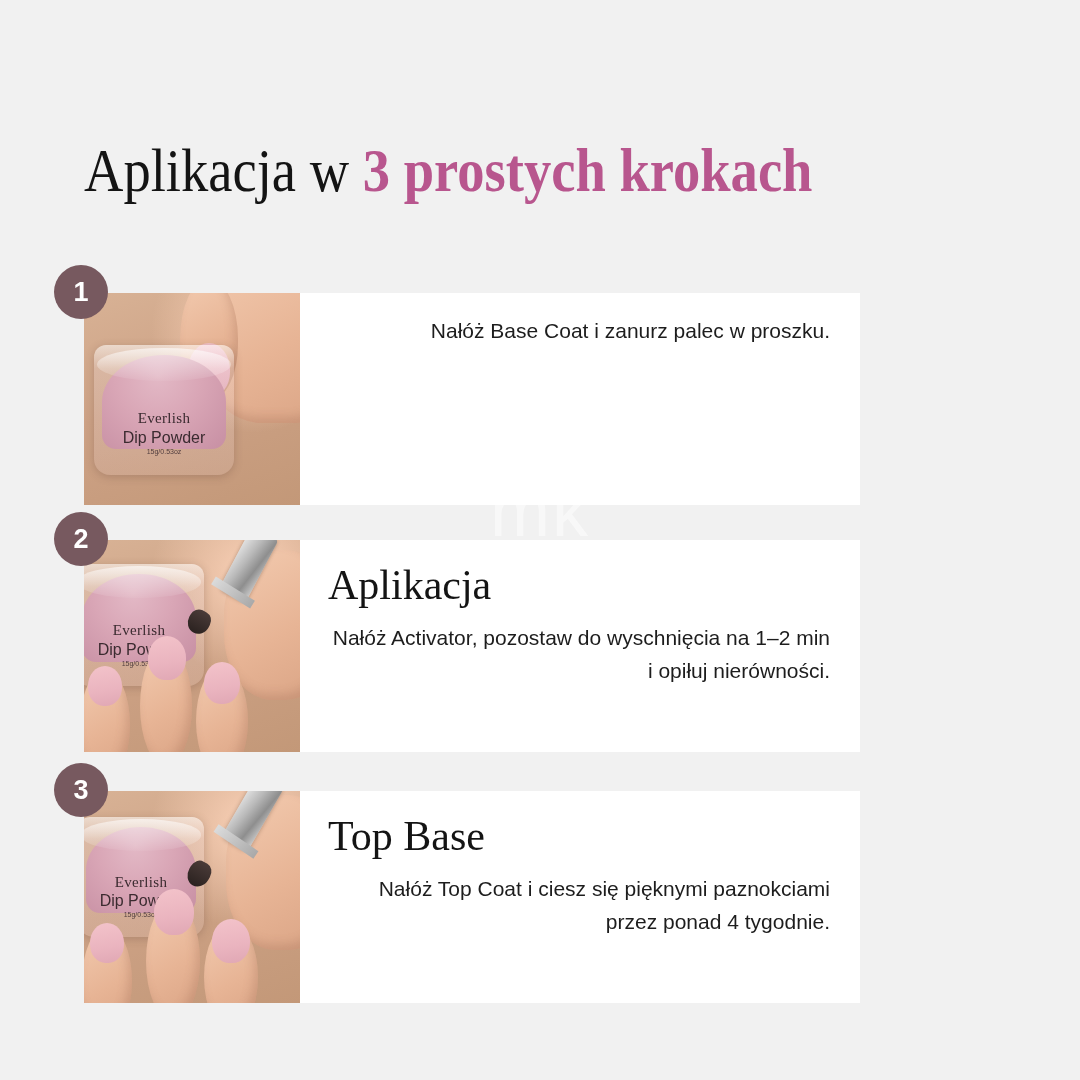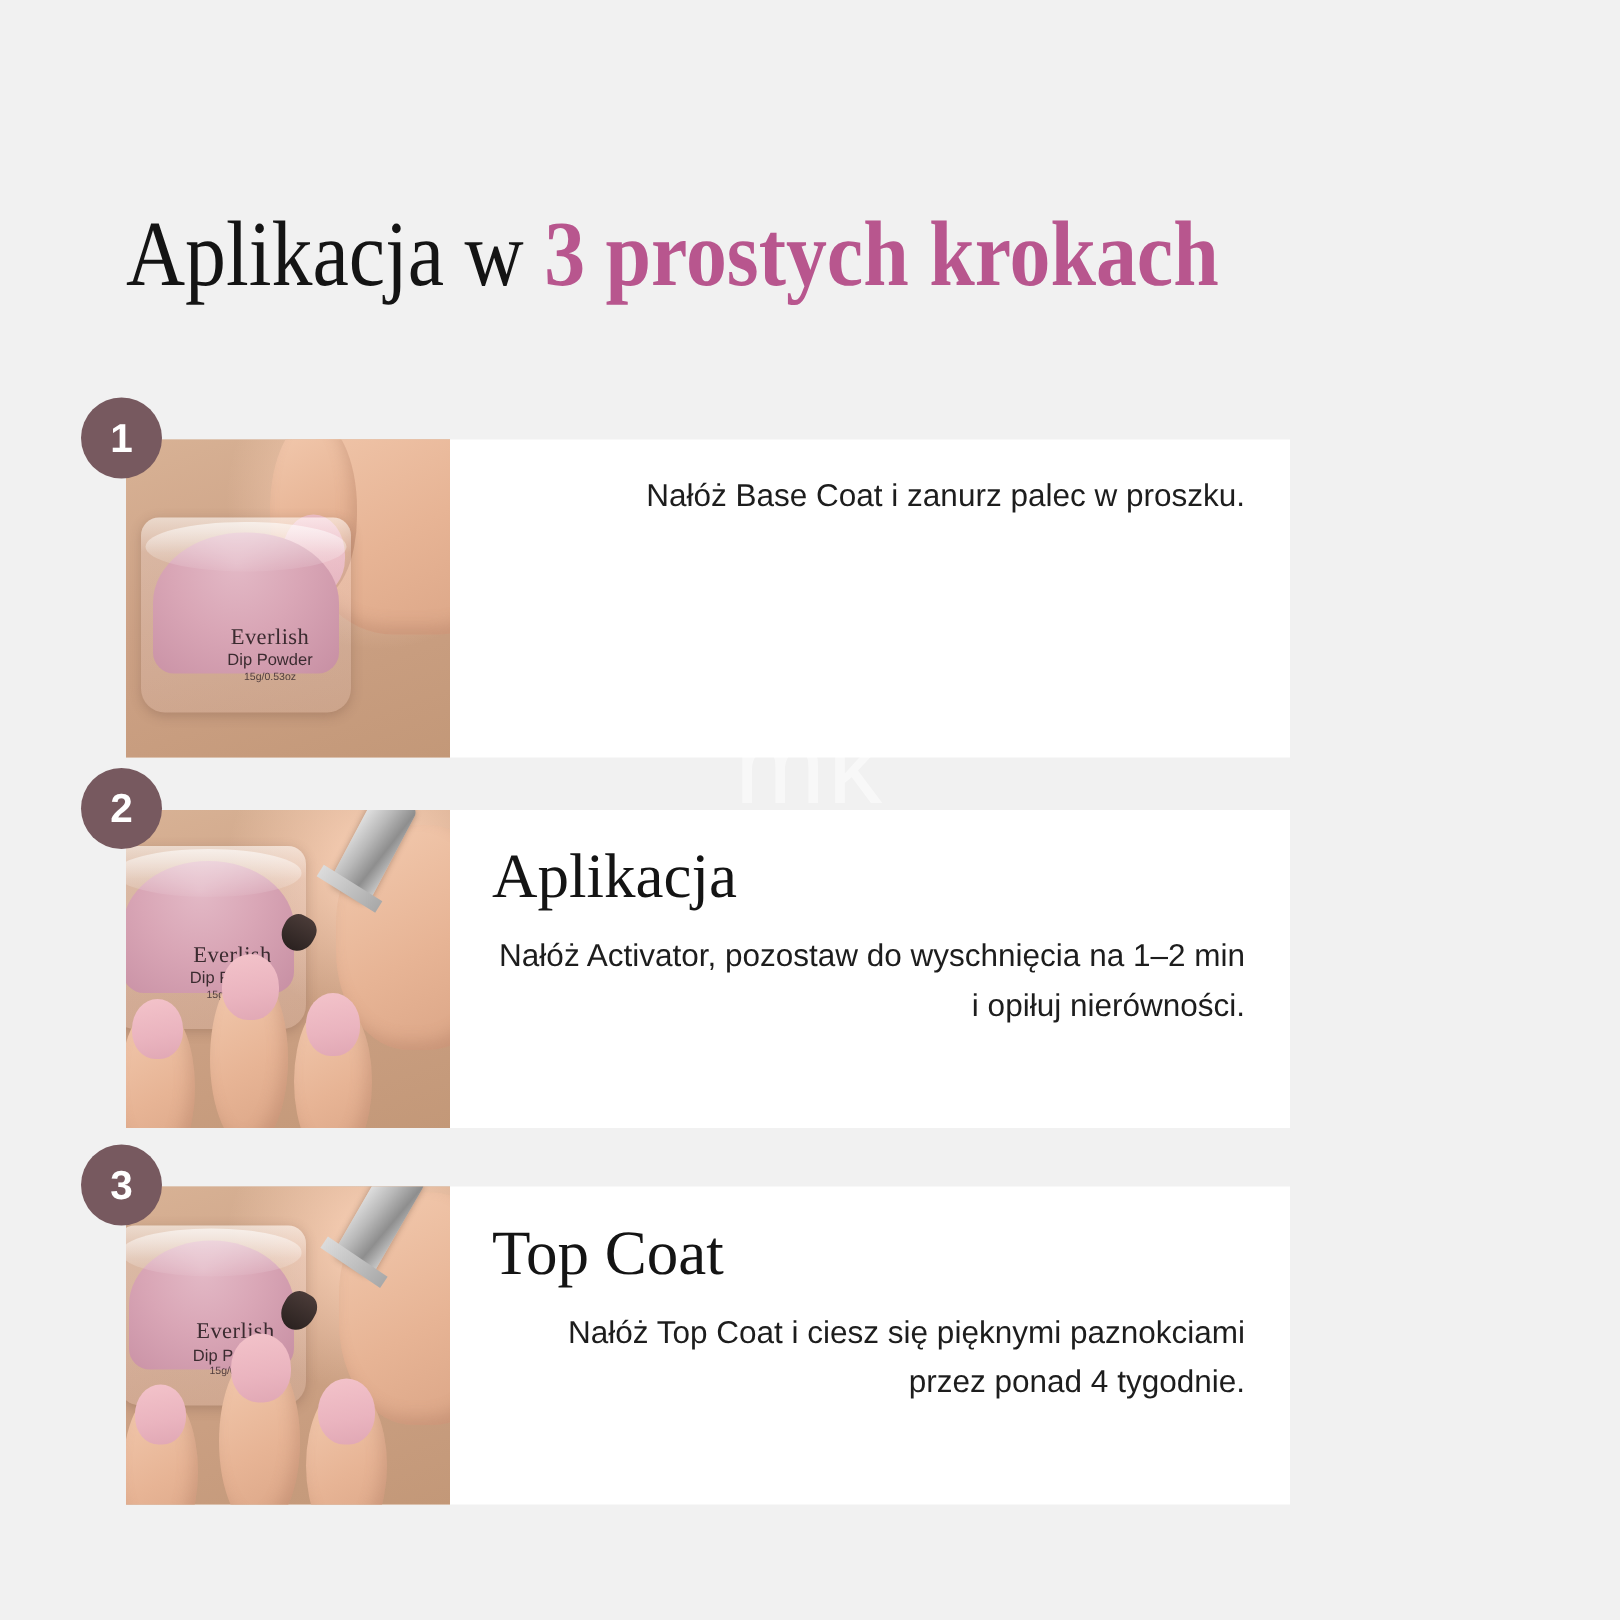--- a/index.html
+++ b/index.html
@@ -126,35 +126,35 @@
     position: absolute;
     left: 2%;
     top: 2%;
     width: 96%;
     height: 26%;
     border-radius: 50%;
     background: linear-gradient(180deg, rgba(255,255,255,0.6), rgba(255,255,255,0.05));
   }
   .jar-label {
     position: absolute;
-    left: 16px;
+    left: 0;
     bottom: 14%;
     width: 100%;
     text-align: center;
     color: #3b2b30;
     line-height: 1.25;
   }
   .jar-brand {
     font-family: "Liberation Serif", serif;
     font-size: 15px;
     letter-spacing: 0.3px;
   }
   .jar-type {
     font-family: "Liberation Sans", sans-serif;
-    font-size: 11px;
+    font-size: 16px;
   }
   .jar-size {
     font-family: "Liberation Sans", sans-serif;
     font-size: 7px;
     opacity: 0.85;
   }
   
   .finger {
     position: absolute;
     border-radius: 50%;
@@ -324,21 +324,21 @@
           <div class="brush-tip" style="left:104px; top:70px; width:22px; height:26px; transform:rotate(30deg);"></div>
           <div class="finger" style="left:62px; top:110px; width:54px; height:120px;"></div>
           <div class="nail" style="left:70px; top:98px; width:40px; height:46px;"></div>
           <div class="finger" style="left:-2px; top:136px; width:50px; height:108px;"></div>
           <div class="nail" style="left:6px; top:132px; width:34px; height:40px;"></div>
           <div class="finger" style="left:120px; top:132px; width:54px; height:108px;"></div>
           <div class="nail" style="left:128px; top:128px; width:38px; height:44px;"></div>
         </div>
 
         <div class="step-body">
-          <h2 class="step-heading">Top Coat</h2>
+          <h2 class="step-heading">Top Base</h2>
           <p class="step-desc">Nałóż Top Coat i ciesz się pięknymi paznokciami przez ponad 4 tygodnie.</p>
         </div>
 
         <div class="step-badge">3</div>
       </div>
     </div>
 
   </div>
 </div>
 

